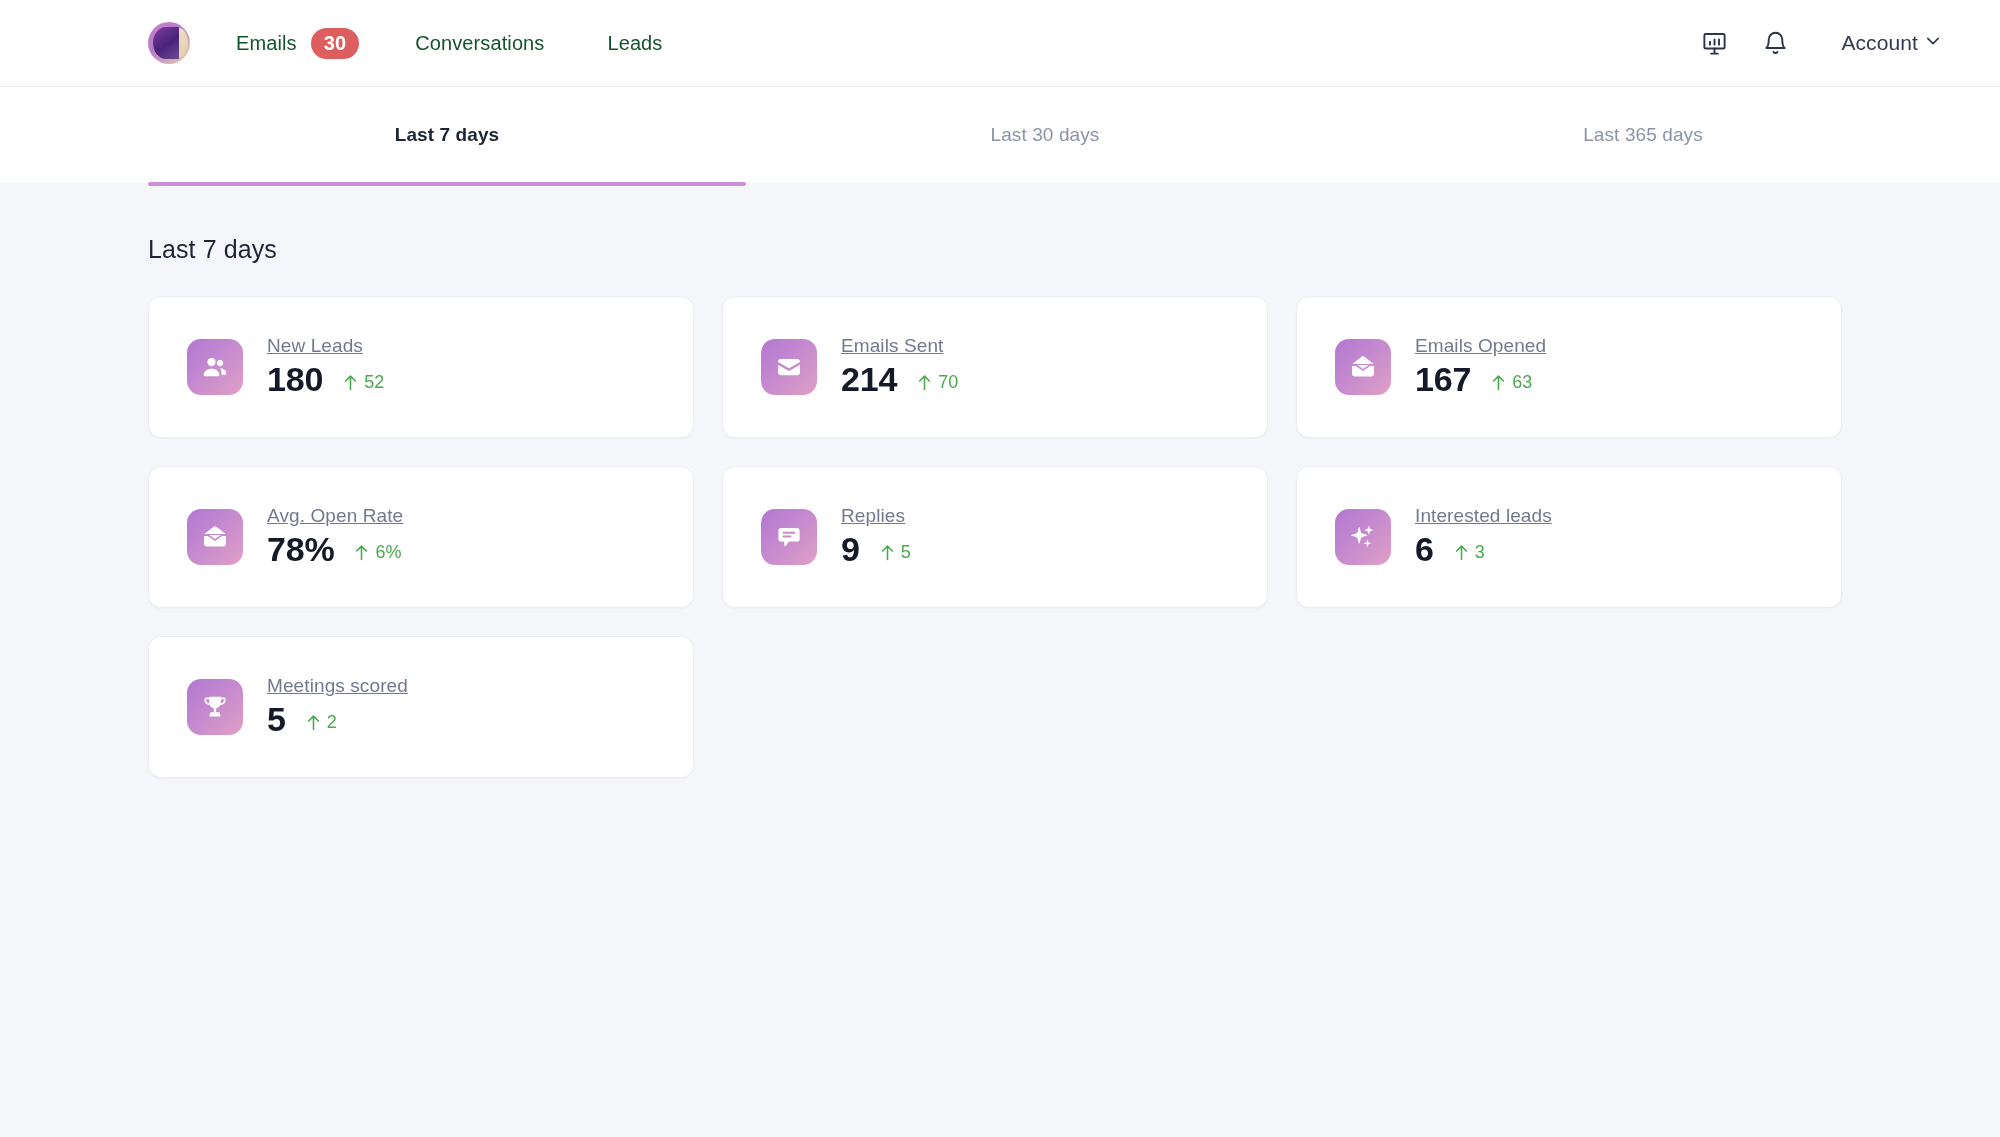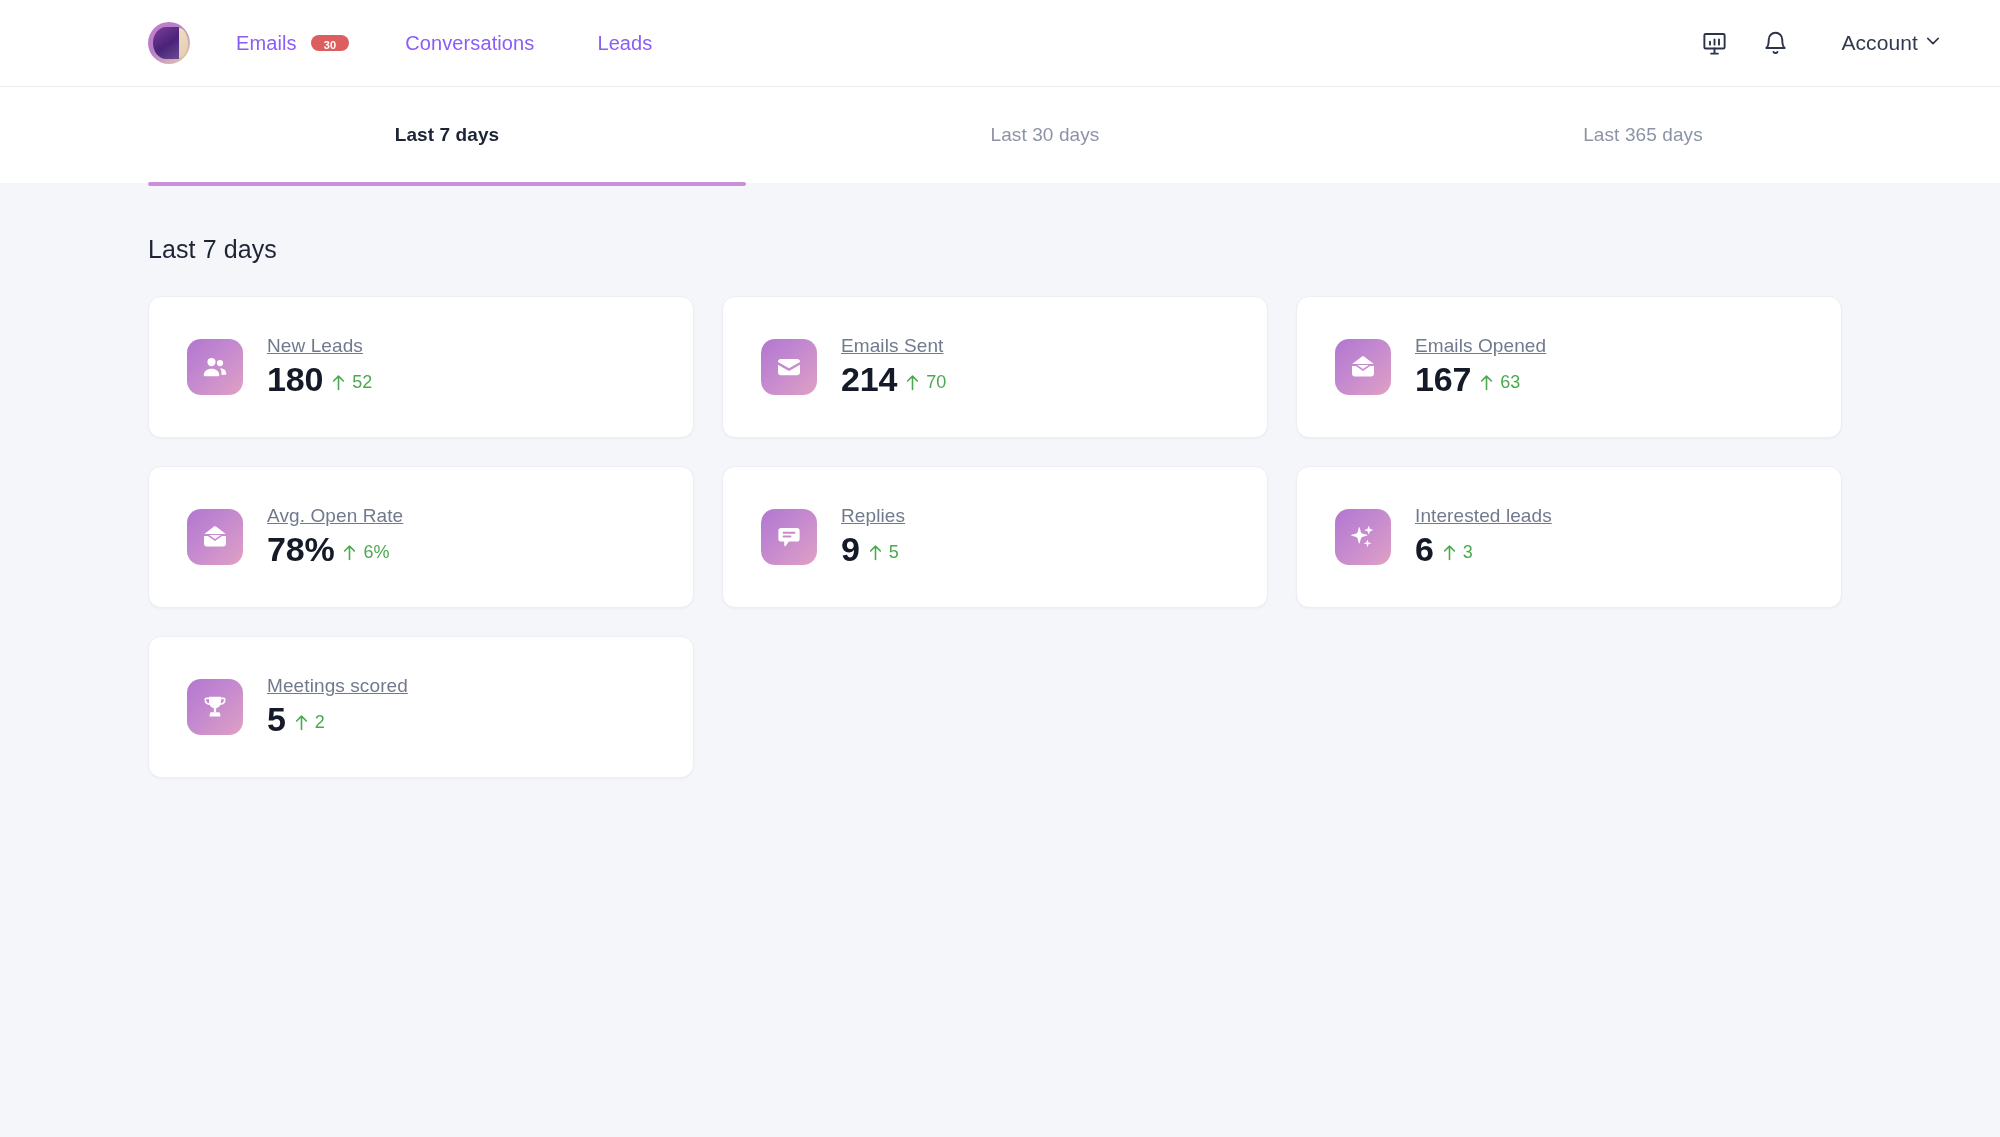--- a/index.html
+++ b/index.html
@@ -29,28 +29,28 @@
   }
   .brand-logo .lite {
     position:absolute; right:2px; top:6px; width:18px; height:30px;
     border-radius:0 50% 50% 0/0 50% 50% 0;
     background:linear-gradient(160deg,#f0e4c4 0%,#e5cfae 100%);
     opacity:.95;
   }
 
   .nav-links { display:flex; align-items:center; margin-left:46px; }
   .nav-item {
-    font-size:20px; color:#8b5cf6; letter-spacing:.1px;
+    font-size:20px; color:#14532d; letter-spacing:.1px;
     padding:10px 0; cursor:pointer; white-space:nowrap;
   }
   .nav-gap-2 { margin-right:63px; }
   .nav-emails-wrap { display:flex; align-items:center; gap:14px; margin-right:56px; }
   .badge {
-    background:#dd5e5e; color:#fff; font-size:11px; font-weight:700;
-    border-radius:999px; padding:5px 13px 0; line-height:1;
+    background:#dd5e5e; color:#fff; font-size:20px; font-weight:700;
+    border-radius:999px; padding:5px 13px 6px; line-height:1;
     letter-spacing:.2px;
   }
 
   .topbar-right {
     margin-left:auto; display:flex; align-items:center; gap:34px;
   }
   .icon-btn { cursor:pointer; display:flex; align-items:center; justify-content:center; }
   .account-btn {
     display:flex; align-items:center; gap:6px; cursor:pointer; margin-left:18px;
   }
@@ -87,21 +87,21 @@
     display:flex; align-items:center; padding:0 0 0 38px;
   }
   .tile {
     width:56px; height:56px; border-radius:14px; flex:0 0 auto;
     background:linear-gradient(135deg,#b277cf 0%,#c489cf 45%,#e0a0c4 100%);
     display:flex; align-items:center; justify-content:center;
     margin-right:24px;
   }
   .card-body { display:flex; flex-direction:column; gap:4px; }
   .card-label { font-size:19px; color:#717a8d; letter-spacing:.1px;text-decoration:underline; }
-  .card-figures { display:flex; align-items:baseline; gap:8px; }
+  .card-figures { display:flex; align-items:baseline; gap:20px; }
   .card-value {
     font-size:34px; font-weight:700; color:#141a27; letter-spacing:-.2px;
     line-height:1.1;
   }
   .card-delta {
     display:flex; align-items:center; gap:6px;
     font-size:18px; color:#4aa94f; font-weight:500;
   }
   .card-delta svg { flex:0 0 auto; }
 </style>

